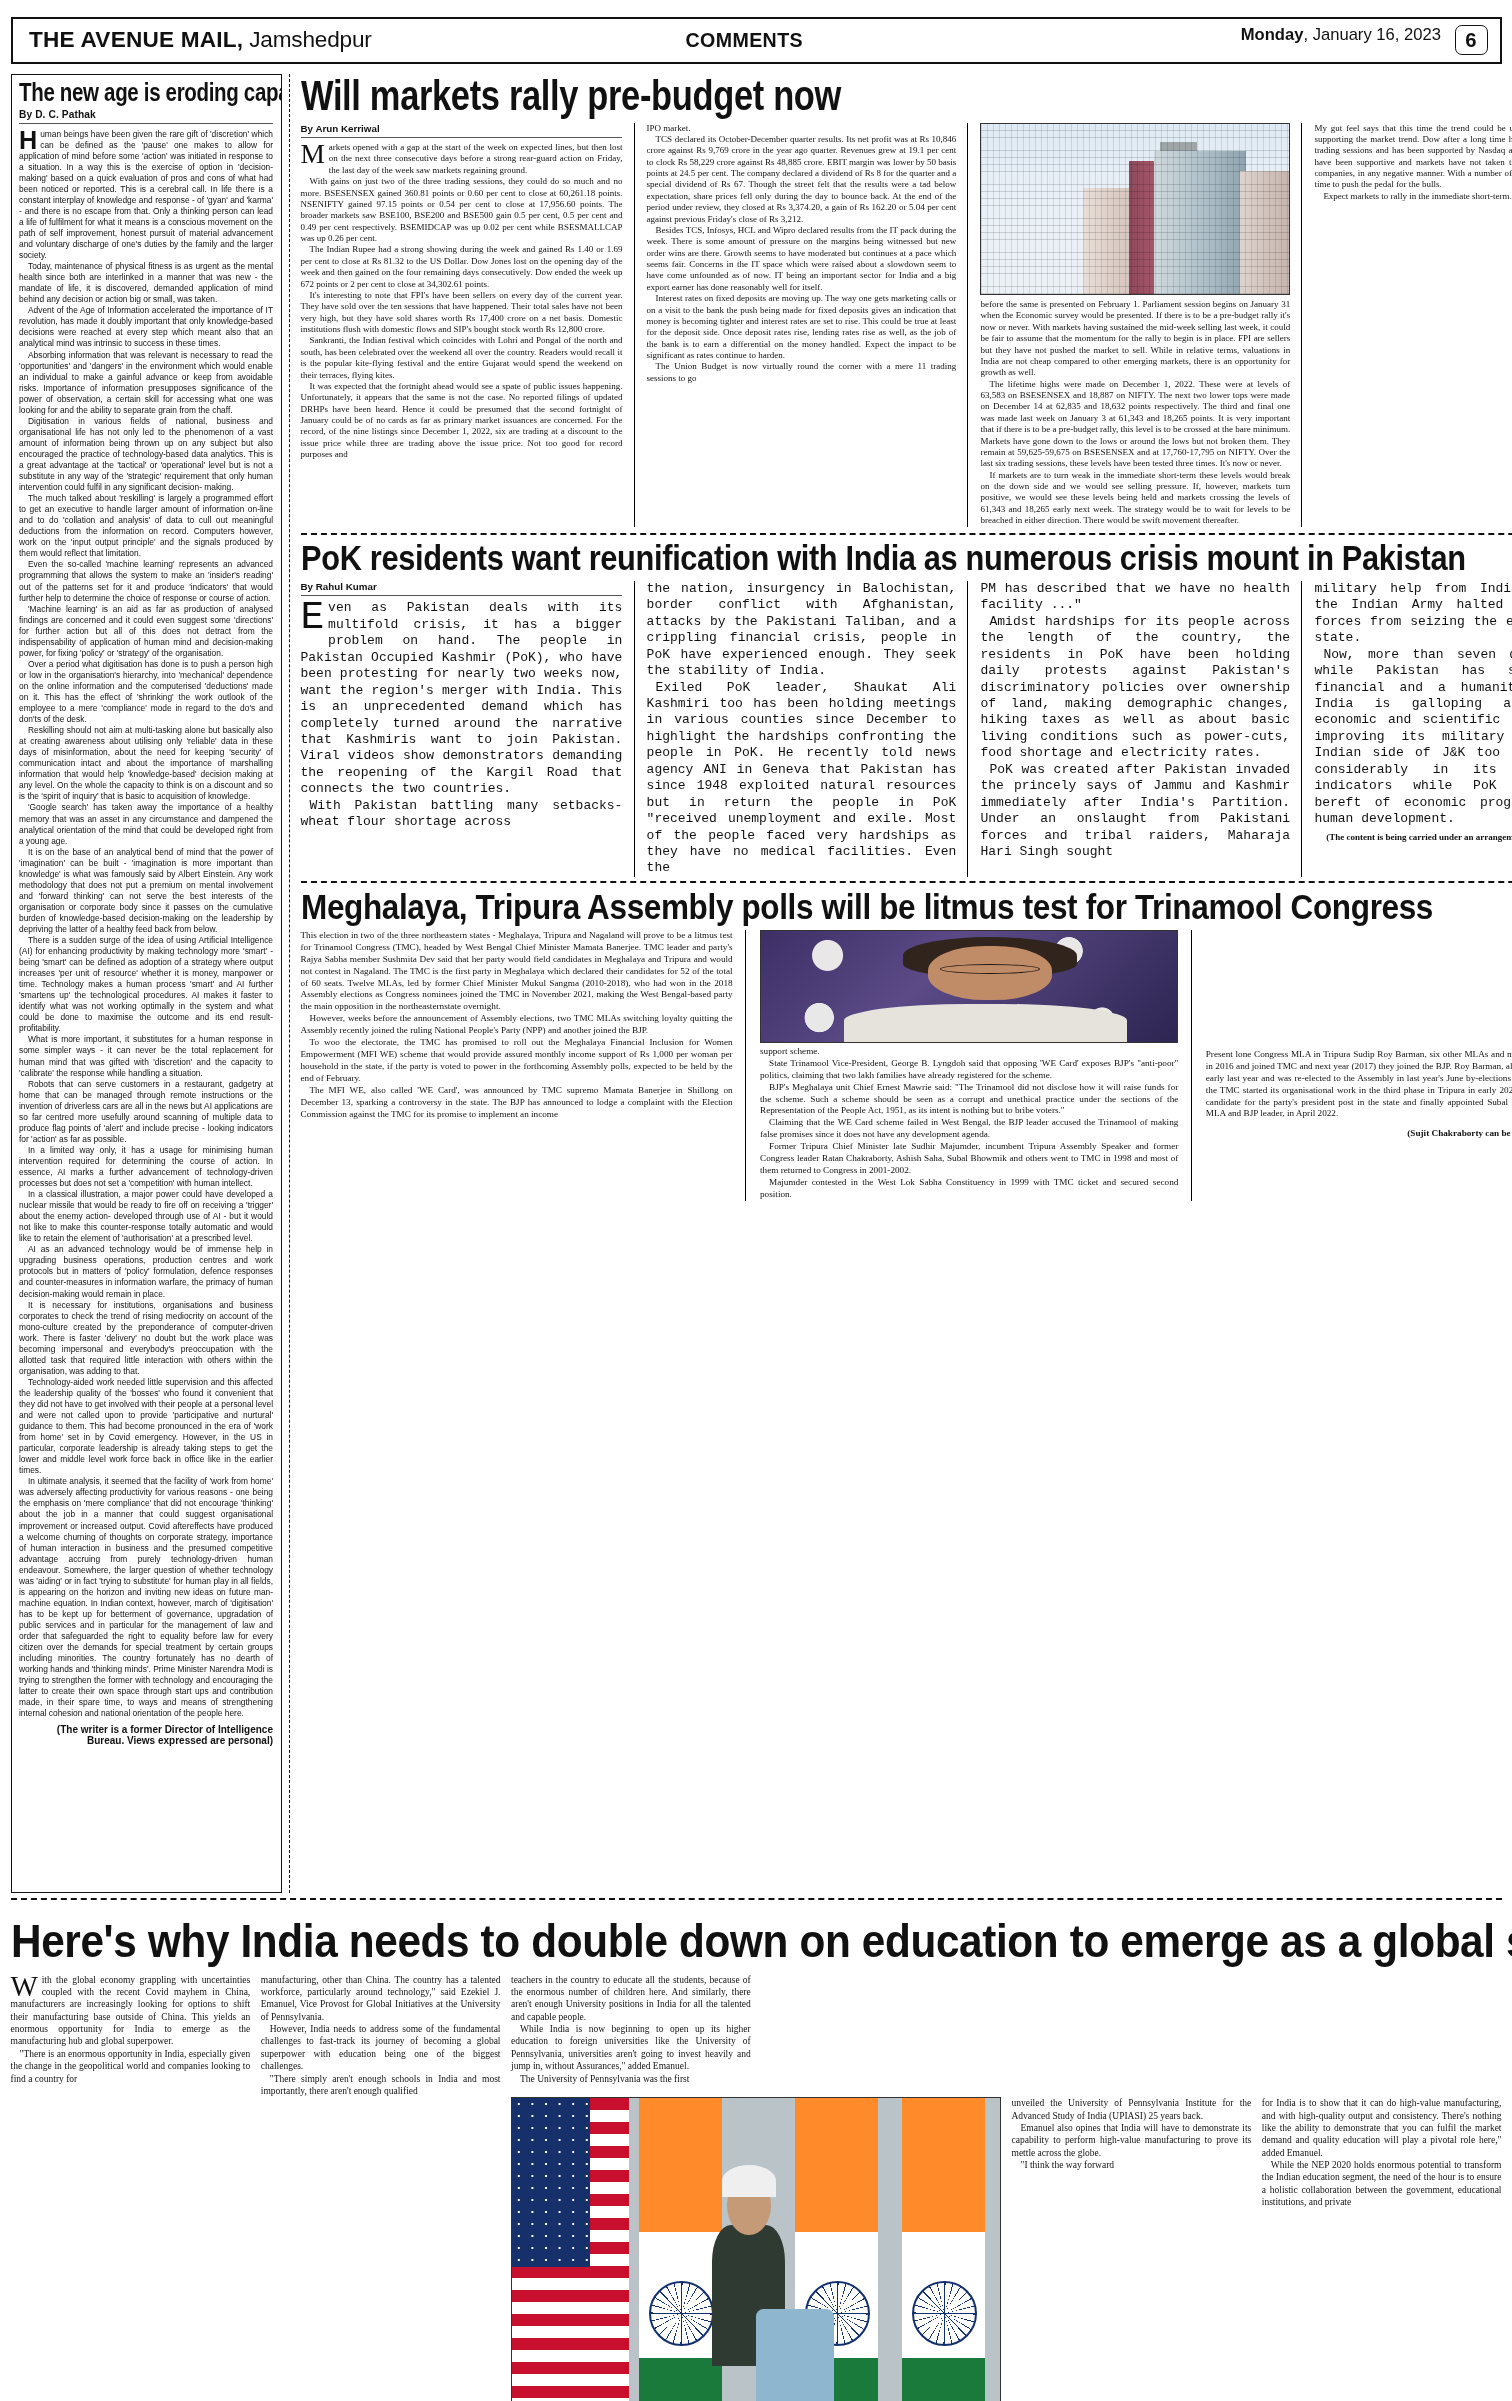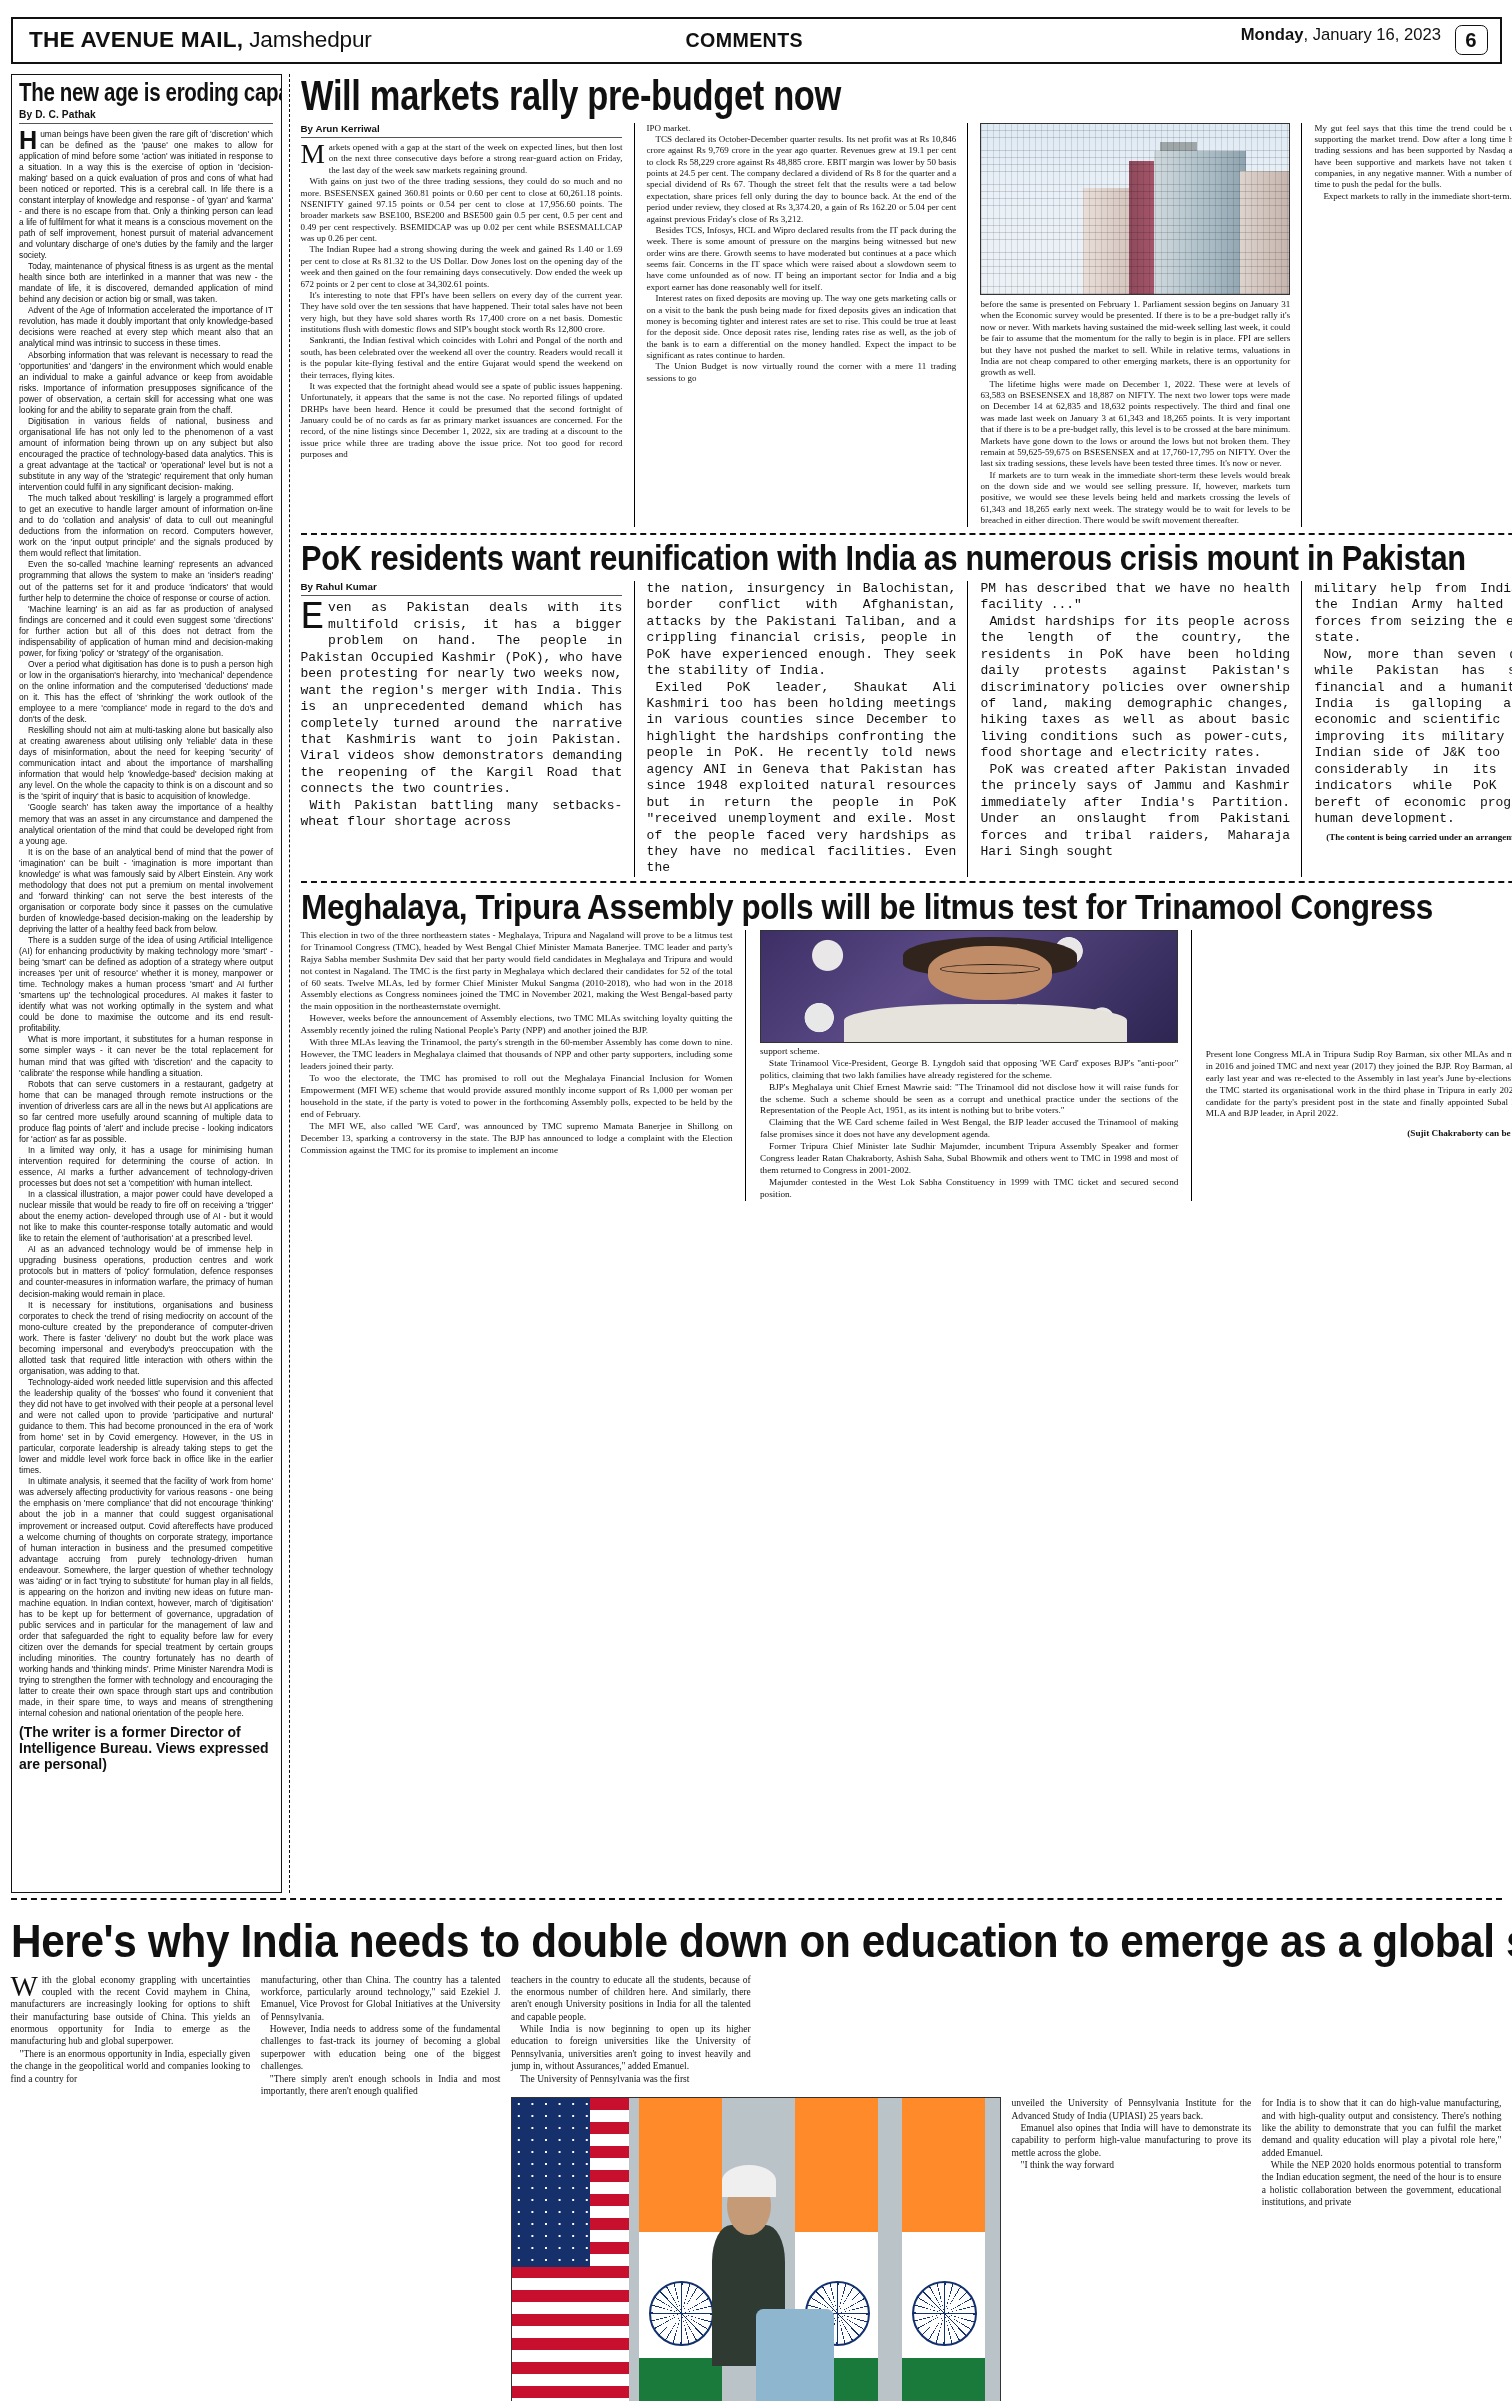--- a/index.html
+++ b/index.html
@@ -75,21 +75,21 @@
     height: 1819px;
     overflow: hidden;
   }
   .leftbox .hl { font-size: 25px; }
   .leftbox .col-txt {
     font-size: 8.4px; line-height: 1.315; margin-top: 1.5px;
     font-family:"Liberation Sans", sans-serif;
   }
   .leftbox .col-txt p { margin-bottom: 0; }
   .leftbox .dropcap::first-letter { font-size: 3.0em; font-weight: 700; padding-right:3px; }
-  .leftbox .credit { font-size: 14px; margin-top: 4.5px; text-align:left; }
+  .leftbox .credit { font-size: 10px; margin-top: 4.5px; text-align:right; }
 
   
   .rightstack { flex: 1 1 auto; padding-left: 10.5px; border-left: 1.9px dashed #111; margin-left: 7.5px; }
 
   
   .art-markets .hl { font-size: 42px; margin: 1.5px 0 7.5px 0; }
   .mk-grid { display:grid; grid-template-columns: 1fr 1fr 1fr 1fr; gap: 0 12px; }
   .mk-col { position:relative; }
   .mk-col + .mk-col { border-left: 1.1px solid #000; padding-left: 12px; margin-left:-0.8px; }
   .mk-grid .col-txt { font-size: 9px; line-height: 1.265; font-family:"Liberation Serif", serif; }
@@ -324,21 +324,20 @@
 
       <div class="art-megh">
         <div class="hdash"></div>
         <div class="hl" style="transform:scaleX(0.90);">Meghalaya, Tripura Assembly polls will be litmus test for Trinamool Congress</div>
         <div class="megh-grid">
 
           <div class="mk-col">
             <div class="col-txt">
               <p>This election in two of the three northeastern states - Meghalaya, Tripura and Nagaland will prove to be a litmus test for Trinamool Congress (TMC), headed by West Bengal Chief Minister Mamata Banerjee. TMC leader and party's Rajya Sabha member Sushmita Dev said that her party would field candidates in Meghalaya and Tripura and would not contest in Nagaland. The TMC is the first party in Meghalaya which declared their candidates for 52 of the total of 60 seats. Twelve MLAs, led by former Chief Minister Mukul Sangma (2010-2018), who had won in the 2018 Assembly elections as Congress nominees joined the TMC in November 2021, making the West Bengal-based party the main opposition in the northeasternstate overnight.</p>
               <p>However, weeks before the announcement of Assembly elections, two TMC MLAs switching loyalty quitting the Assembly recently joined the ruling National People's Party (NPP) and another joined the BJP.</p>
-              <p>With three MLAs leaving the Trinamool, the party's strength in the 60-member Assembly has come down to nine. However, the TMC leaders in Meghalaya claimed that thousands of NPP and other party supporters, including some leaders joined their party.</p>
               <p>To woo the electorate, the TMC has promised to roll out the Meghalaya Financial Inclusion for Women Empowerment (MFI WE) scheme that would provide assured monthly income support of Rs 1,000 per woman per household in the state, if the party is voted to power in the forthcoming Assembly polls, expected to be held by the end of February.</p>
               <p>The MFI WE, also called 'WE Card', was announced by TMC supremo Mamata Banerjee in Shillong on December 13, sparking a controversy in the state. The BJP has announced to lodge a complaint with the Election Commission against the TMC for its promise to implement an income</p>
             </div>
           </div>
 
           <div class="mk-col">
             <div class="photo-mamata">
               <div class="pm-flowers"></div>
               <div class="pm-hair"></div>
               <div class="pm-face"></div>

